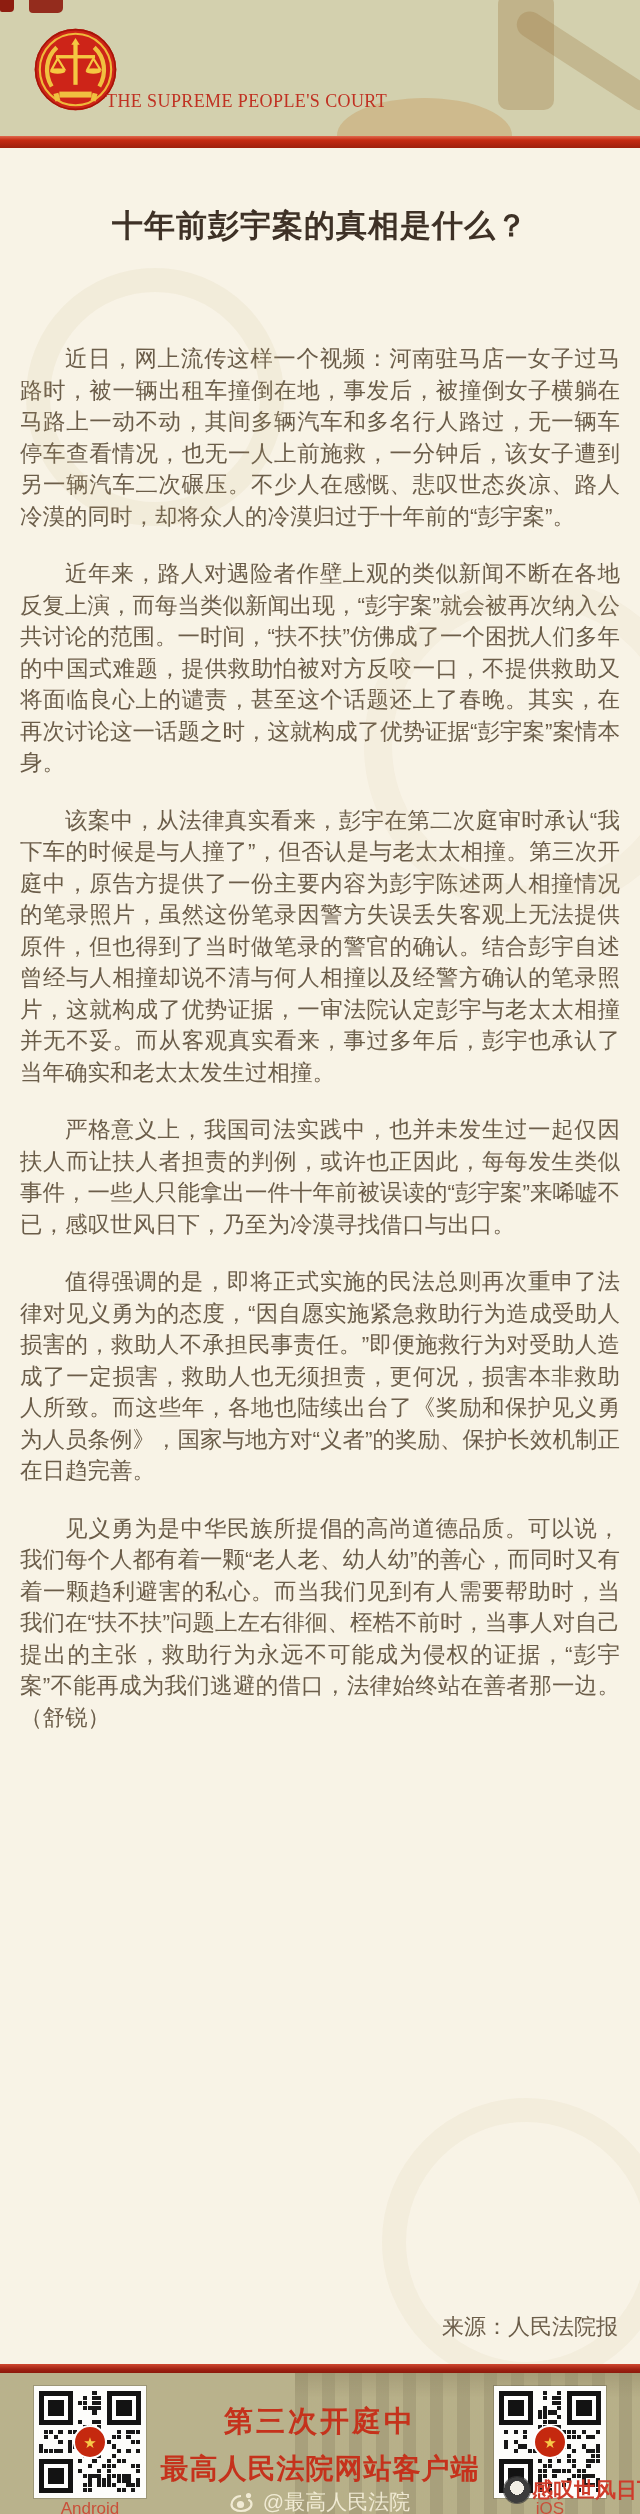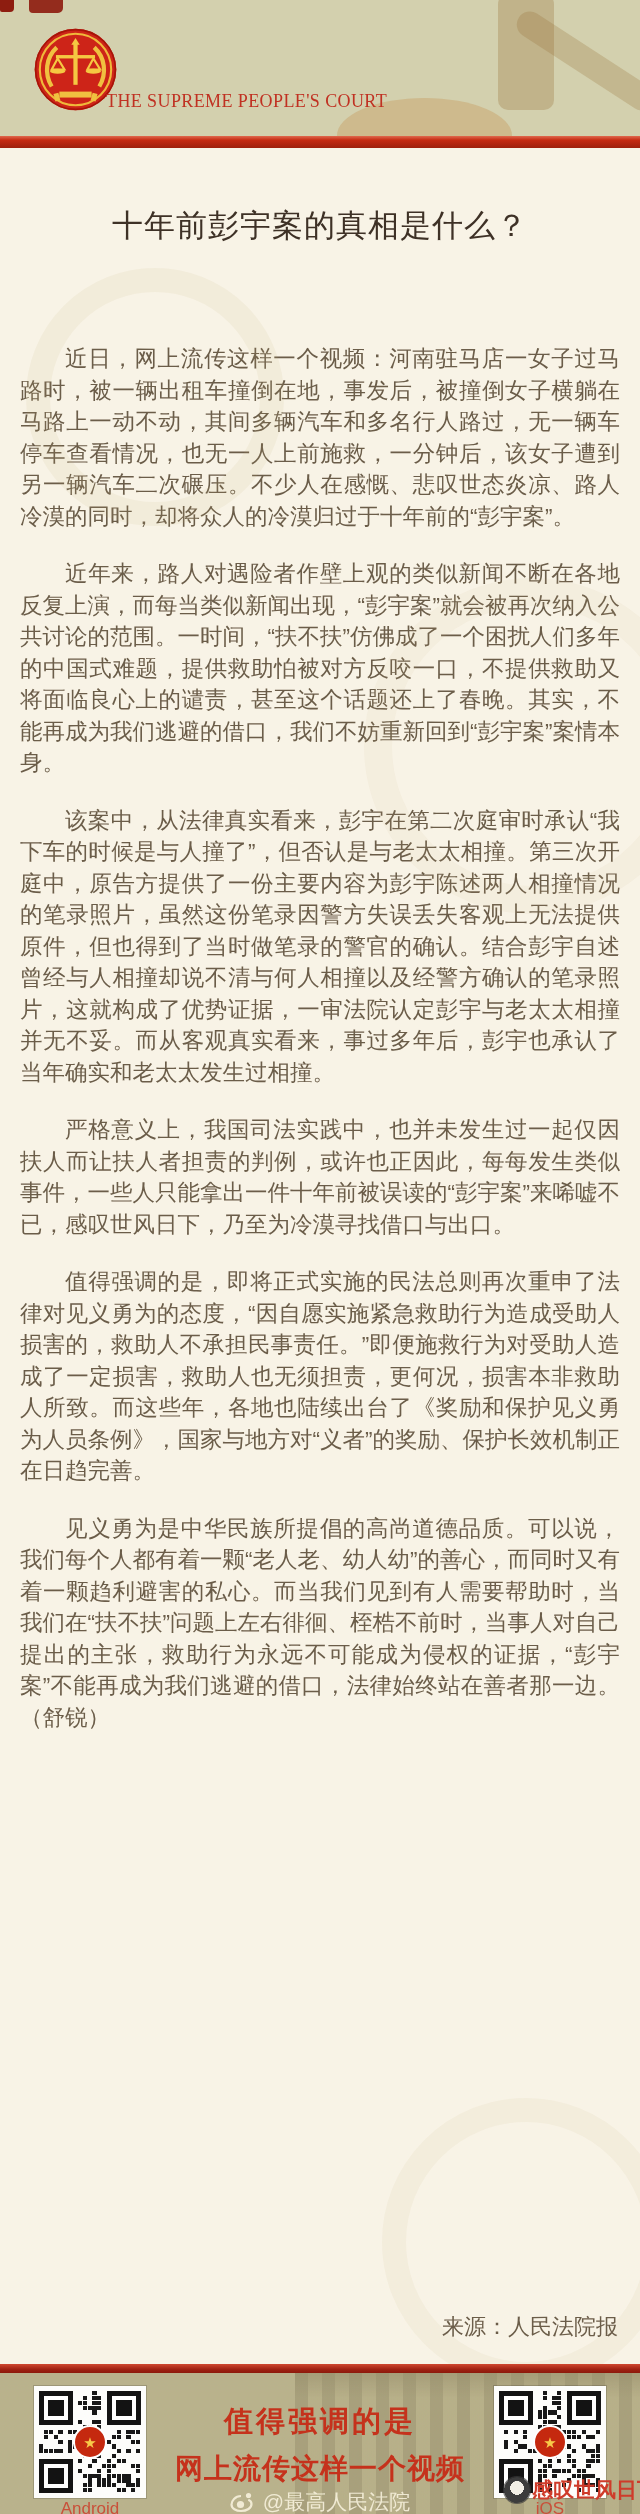--- a/index.html
+++ b/index.html
@@ -21,21 +21,21 @@
   .bar{position:absolute;left:0;top:136px;width:640px;height:12px;
        background:linear-gradient(#e0694e,#c52a12 35%,#9e1f0c);}
 
   
   .content{position:absolute;left:0;top:148px;width:640px;height:2216px;overflow:hidden;
            padding:0 20px;box-sizing:border-box;}
   .wmk{position:absolute;border-radius:50%;pointer-events:none;}
   .wmk1{left:26px;top:120px;width:210px;height:210px;border:24px solid rgba(201,174,122,.10);}
   .wmk2{right:-60px;top:430px;width:280px;height:280px;border:28px solid rgba(201,174,122,.08);}
   .wmk3{right:-30px;top:1950px;width:240px;height:240px;border:24px solid rgba(201,174,122,.09);}
-  .title{margin:56px 0 0;text-align:center;font-size:31px;line-height:44px;font-weight:normal;
+  .title{margin:56px 0 0;text-align:center;font-size:31px;line-height:44px;font-weight:bold;
          color:#3e3126;letter-spacing:1px;}
   .para{margin:26px 0 0;font-size:22.5px;line-height:31.5px;color:#6b5d49;
         text-align:justify;text-indent:2em;}
   .para.first{margin-top:95px;}
   .source{position:absolute;right:22px;bottom:22px;font-size:22px;color:#6b5d49;}
 
   
   .ftr{position:absolute;left:0;top:2364px;width:640px;height:150px;background:#b9b28c;overflow:hidden;}
   .ftr::before{content:"";position:absolute;left:0;top:0;width:640px;height:9px;z-index:3;
        background:linear-gradient(#d0482f,#a02112 60%,#8c1a0c);}
@@ -98,21 +98,21 @@
   </div>
 
   <div class="bar"></div>
 
   <div class="content">
     <div class="wmk wmk1"></div>
     <div class="wmk wmk2"></div>
     <div class="wmk wmk3"></div>
     <h1 class="title">十年前彭宇案的真相是什么？</h1>
     <p class="para first">近日，网上流传这样一个视频：河南驻马店一女子过马路时，被一辆出租车撞倒在地，事发后，被撞倒女子横躺在马路上一动不动，其间多辆汽车和多名行人路过，无一辆车停车查看情况，也无一人上前施救，一分钟后，该女子遭到另一辆汽车二次碾压。不少人在感慨、悲叹世态炎凉、路人冷漠的同时，却将众人的冷漠归过于十年前的“彭宇案”。</p>
-    <p class="para">近年来，路人对遇险者作壁上观的类似新闻不断在各地反复上演，而每当类似新闻出现，“彭宇案”就会被再次纳入公共讨论的范围。一时间，“扶不扶”仿佛成了一个困扰人们多年的中国式难题，提供救助怕被对方反咬一口，不提供救助又将面临良心上的谴责，甚至这个话题还上了春晚。其实，不能再成为我们逃避的借口，我们不妨重新回到“彭宇案”案情本身。</p>
+    <p class="para">近年来，路人对遇险者作壁上观的类似新闻不断在各地反复上演，而每当类似新闻出现，“彭宇案”就会被再次纳入公共讨论的范围。一时间，“扶不扶”仿佛成了一个困扰人们多年的中国式难题，提供救助怕被对方反咬一口，不提供救助又将面临良心上的谴责，甚至这个话题还上了春晚。其实，在再次讨论这一话题之时，这就构成了优势证据“彭宇案”案情本身。</p>
     <p class="para">该案中，从法律真实看来，彭宇在第二次庭审时承认“我下车的时候是与人撞了”，但否认是与老太太相撞。第三次开庭中，原告方提供了一份主要内容为彭宇陈述两人相撞情况的笔录照片，虽然这份笔录因警方失误丢失客观上无法提供原件，但也得到了当时做笔录的警官的确认。结合彭宇自述曾经与人相撞却说不清与何人相撞以及经警方确认的笔录照片，这就构成了优势证据，一审法院认定彭宇与老太太相撞并无不妥。而从客观真实看来，事过多年后，彭宇也承认了当年确实和老太太发生过相撞。</p>
     <p class="para">严格意义上，我国司法实践中，也并未发生过一起仅因扶人而让扶人者担责的判例，或许也正因此，每每发生类似事件，一些人只能拿出一件十年前被误读的“彭宇案”来唏嘘不已，感叹世风日下，乃至为冷漠寻找借口与出口。</p>
     <p class="para">值得强调的是，即将正式实施的民法总则再次重申了法律对见义勇为的态度，“因自愿实施紧急救助行为造成受助人损害的，救助人不承担民事责任。”即便施救行为对受助人造成了一定损害，救助人也无须担责，更何况，损害本非救助人所致。而这些年，各地也陆续出台了《奖励和保护见义勇为人员条例》，国家与地方对“义者”的奖励、保护长效机制正在日趋完善。</p>
     <p class="para">见义勇为是中华民族所提倡的高尚道德品质。可以说，我们每个人都有着一颗“老人老、幼人幼”的善心，而同时又有着一颗趋利避害的私心。而当我们见到有人需要帮助时，当我们在“扶不扶”问题上左右徘徊、桎梏不前时，当事人对自己提出的主张，救助行为永远不可能成为侵权的证据，“彭宇案”不能再成为我们逃避的借口，法律始终站在善者那一边。（舒锐）</p>
     <div class="source">来源：人民法院报</div>
   </div>
 
   <div class="ftr" style="background: rgb(185, 178, 140);">
     <div class="building"></div>
 
@@ -350,22 +350,22 @@
         <i style="left:87.57px;top:97.29px;width:4.16px;height:4.16px"></i>
         <i style="left:92.43px;top:97.29px;width:4.16px;height:4.16px"></i>
         <i style="left:97.29px;top:97.29px;width:4.16px;height:4.16px"></i>
         <i style="left:102.14px;top:97.29px;width:4.16px;height:4.16px"></i>
         <i style="left:43.86px;top:102.14px;width:4.16px;height:4.16px"></i>
         <i style="left:53.57px;top:102.14px;width:4.16px;height:4.16px"></i>
         <i style="left:82.71px;top:102.14px;width:4.16px;height:4.16px"></i>
         <i style="left:102.14px;top:102.14px;width:4.16px;height:4.16px"></i>
       </div>
 
-    <div class="dl1">值得强调的是</div>
-    <div class="dl2">网上流传这样一个视频</div>
+    <div class="dl1">第三次开庭中</div>
+    <div class="dl2">最高人民法院网站客户端</div>
 
     <div class="weibo">
       <svg width="26" height="22" viewBox="0 0 26 22">
         <path d="M11 5 C5 5 1.5 10 1.5 13.5 c0 4 4.5 6.5 9.5 6.5 c6 0 10.5-3 10.5-7 c0-2-1.3-3.6-3.2-4.3" fill="none" stroke="rgba(250,245,224,.85)" stroke-width="2.2"></path>
         <circle cx="18.5" cy="4.5" r="2.6" fill="rgba(250,245,224,.85)"></circle>
         <circle cx="10.5" cy="13.5" r="3.6" fill="rgba(250,245,224,.85)"></circle>
       </svg>
       <span>@最高人民法院</span>
     </div>
 

